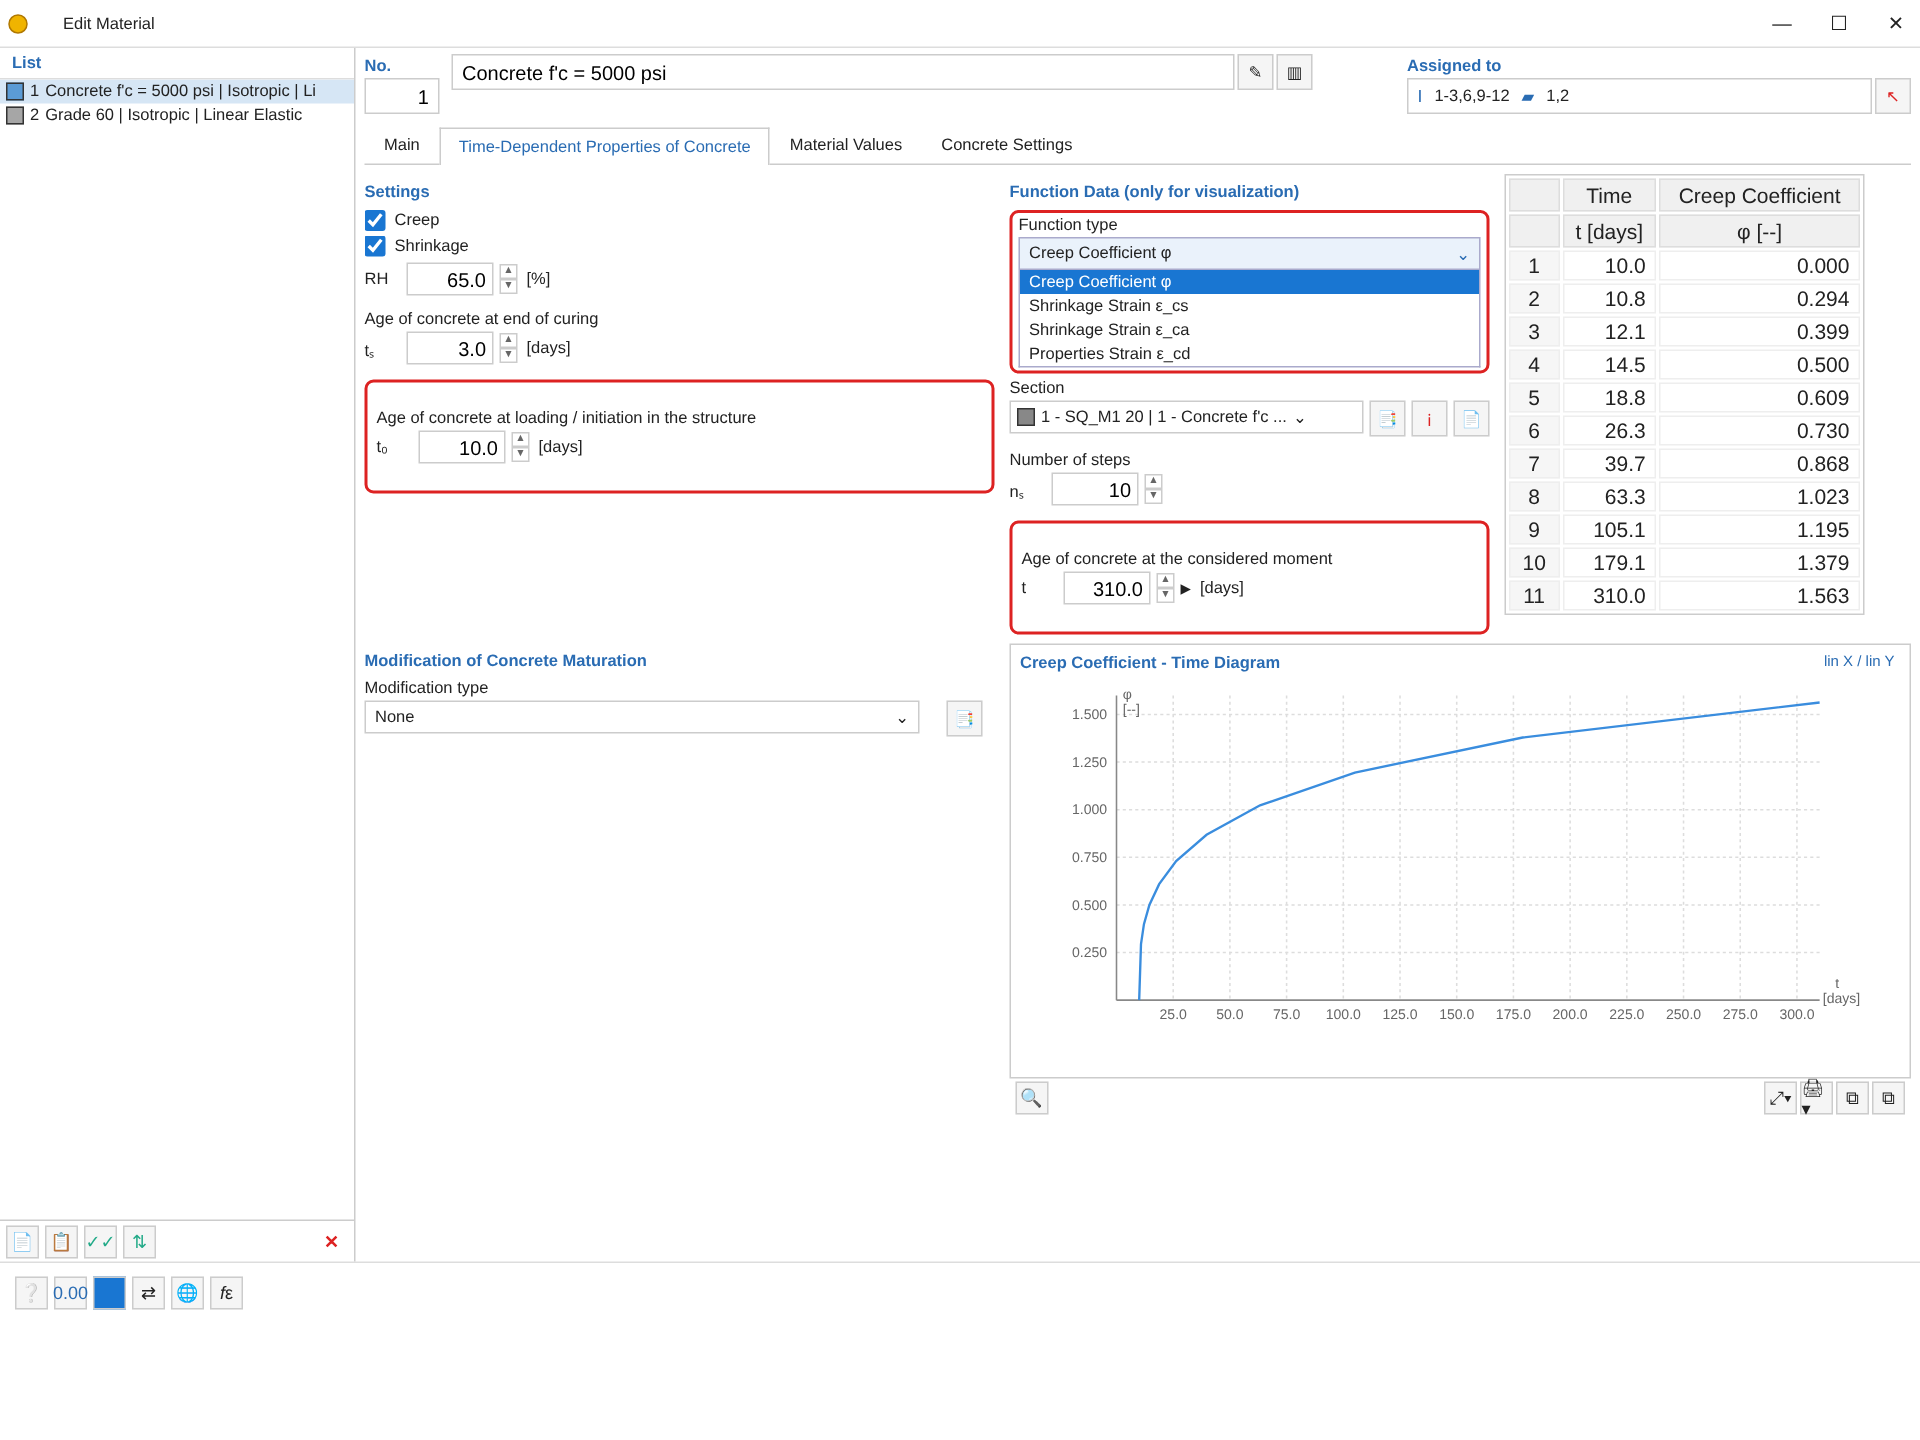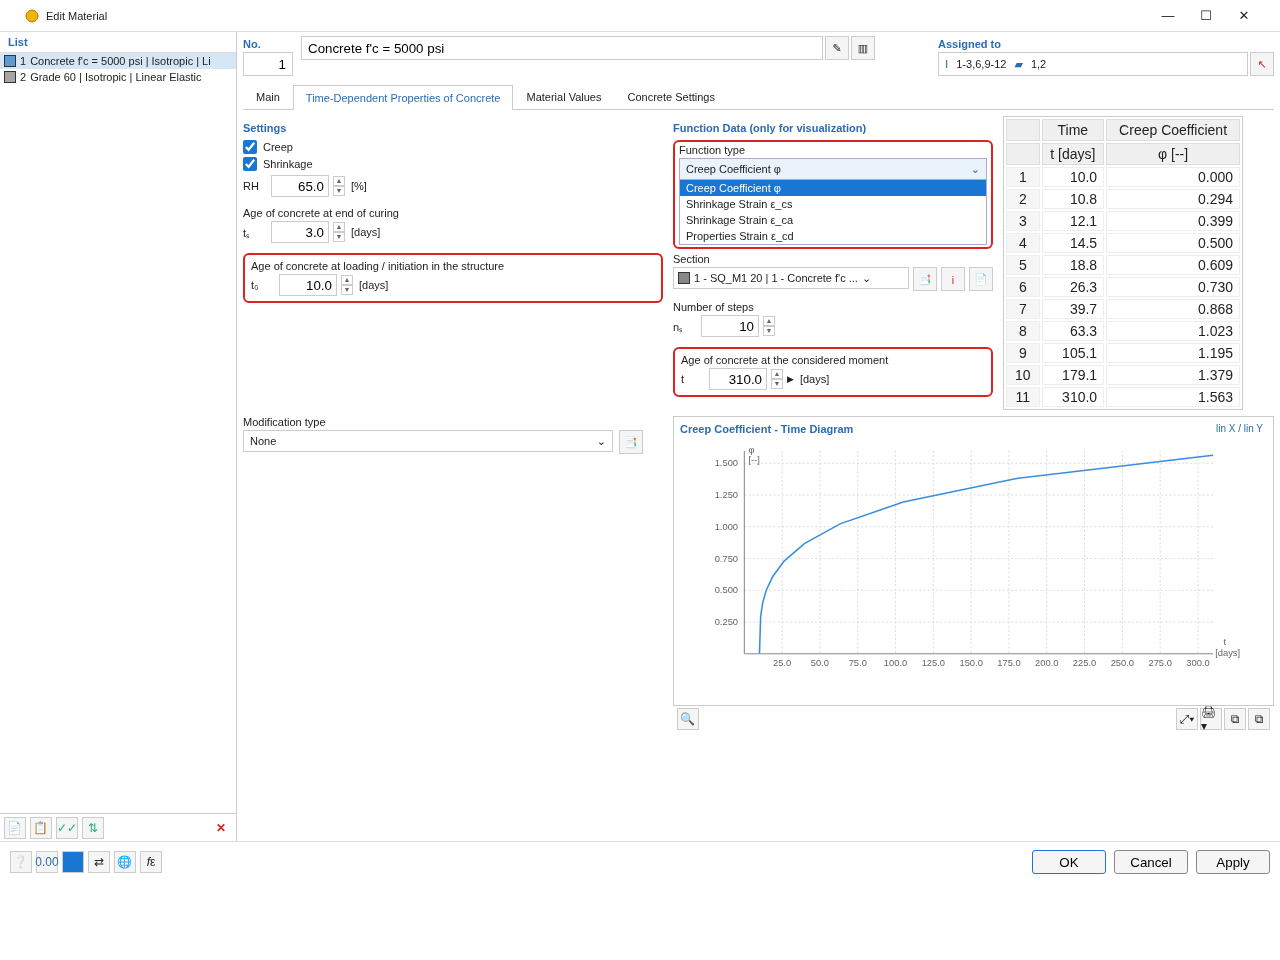--- a/index.html
+++ b/index.html
@@ -1,17 +1,17 @@
 <!DOCTYPE html>
 <html><head>
 <meta charset="utf-8">
 <style>
 * { box-sizing: border-box; margin: 0; padding: 0; }
 body { font-family: "Segoe UI", Tahoma, sans-serif; font-size: 11px; color: #222; background: #fff; }
-.titlebar { height: 32px; display: flex; align-items: center; padding: 0 24px; border-bottom: 1px solid #ddd; }
+.titlebar { height: 32px; display: flex; align-items: center; padding: 0 4px; border-bottom: 1px solid #ddd; gap: 16px; }
 .titlebar .icon { width: 16px; height: 16px; margin-right: 6px; }
 .titlebar .win-controls { margin-left: auto; display: flex; gap: 14px; }
 .titlebar .win-controls span { width: 24px; text-align: center; font-size: 13px; cursor: default; }
 .main-area { display: flex; height: 810px; border-bottom: 1px solid #ddd; }
 .list-panel { width: 237px; border-right: 1px solid #ccc; display: flex; flex-direction: column; }
 .list-header { padding: 4px 8px; color: #2a6cb3; font-weight: 600; border-bottom: 1px solid #ddd; }
 .list-body { flex: 1; overflow: hidden; white-space: nowrap; }
 .list-row { display: flex; align-items: center; padding: 2px 4px; gap: 4px; }
 .list-row.selected { background: #d6e6f5; }
 .swatch { width: 12px; height: 12px; border: 1px solid #333; }
@@ -34,21 +34,21 @@
 .chk { display: flex; align-items: center; gap: 6px; margin: 3px 0; }
 .chk input { accent-color: #1976d2; width: 14px; height: 14px; }
 .form-line { margin: 4px 0 10px 0; }
 .form-label { display: block; margin-bottom: 2px; }
 .inline-input { display: flex; align-items: center; gap: 4px; }
 .sym { width: 24px; }
 .num-input { width: 58px; height: 22px; border: 1px solid #ccc; text-align: right; padding: 0 4px; }
 .spinner-v { display: flex; flex-direction: column; width: 12px; }
 .spinner-v span { font-size: 7px; line-height: 8px; text-align: center; color: #666; border: 1px solid #ccc; }
 .unit { margin-left: 2px; }
-.red-box { border: 2px solid #d22; border-radius: 6px; padding: 5px 6px; }
+.red-box { border: 2px solid #d22; border-radius: 6px; padding: 18px 6px; }
 .dropdown { height: 22px; border: 1px solid #aac; background: #eaf2fb; padding: 0 6px; display: flex; align-items: center; justify-content: space-between; }
 .dd-list { border: 1px solid #aac; border-top: none; }
 .dd-item { padding: 2px 6px; }
 .dd-item.sel { background: #1976d2; color: #fff; }
 .section-select { height: 22px; border: 1px solid #ccc; padding: 0 4px; display: flex; align-items: center; gap: 4px; }
 .data-table { width: 240px; border: 1px solid #ccc; font-size: 14px; }
 .data-table th { background: #f0f0f0; border: 1px solid #ddd; padding: 2px 4px; font-weight: normal; text-align: center; }
 .data-table td { border: 1px solid #eee; padding: 1px 6px; text-align: right; }
 .data-table td:first-child { text-align: center; background: #f6f6f6; }
 .chart-box { border: 1px solid #ccc; height: 290px; padding: 6px; position: relative; }
@@ -317,22 +317,23 @@
                 <td>310.0</td>
                 <td>1.563</td>
               </tr>
             </tbody>
         </table>
       </div>
     </div>
 
     <div class="content-row" style="margin-top:6px">
       <div class="col" style="max-width:420px">
+        <div class="section-title">Modification of Concrete Maturation</div>
         <span class="form-label">Modification type</span>
-        <div style="display:flex;gap:4px">
+        <div style="display:flex;gap:16px">
           <div class="mod-select">
             <span>None</span>
             <span>⌄</span>
           </div>
           <span class="small-btn">📑</span>
         </div>
       </div>
 
       <div class="col">
         <div class="chart-box">
@@ -398,18 +399,13 @@
   </div>
 </div>
 
 <div class="footer">
   <span class="tbtn">❔</span>
   <span class="tbtn" style="color:#2a6cb3">0.00</span>
   <span class="tbtn" style="background:#1976d2"></span>
   <span class="tbtn">⇄</span>
   <span class="tbtn">🌐</span>
   <span class="tbtn"><i>f</i>ε</span>
-  <div class="right">
-    <button class="btn primary">OK</button>
-    <button class="btn">Cancel</button>
-    <button class="btn">Apply</button>
-  </div>
 </div>
 
 </body></html>

